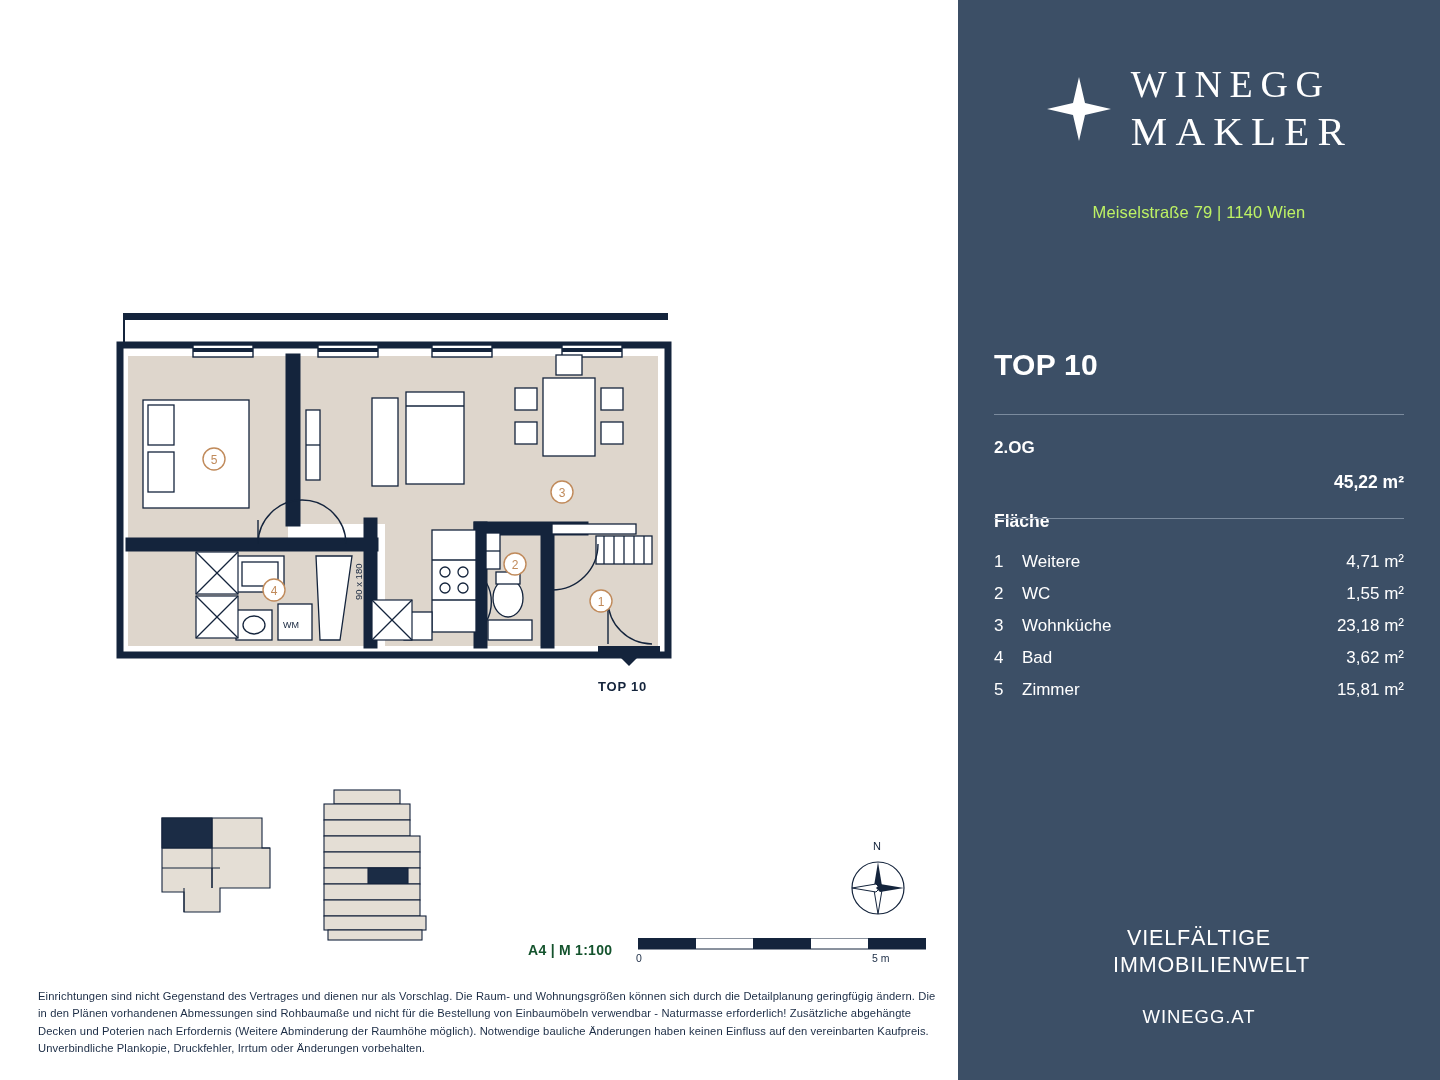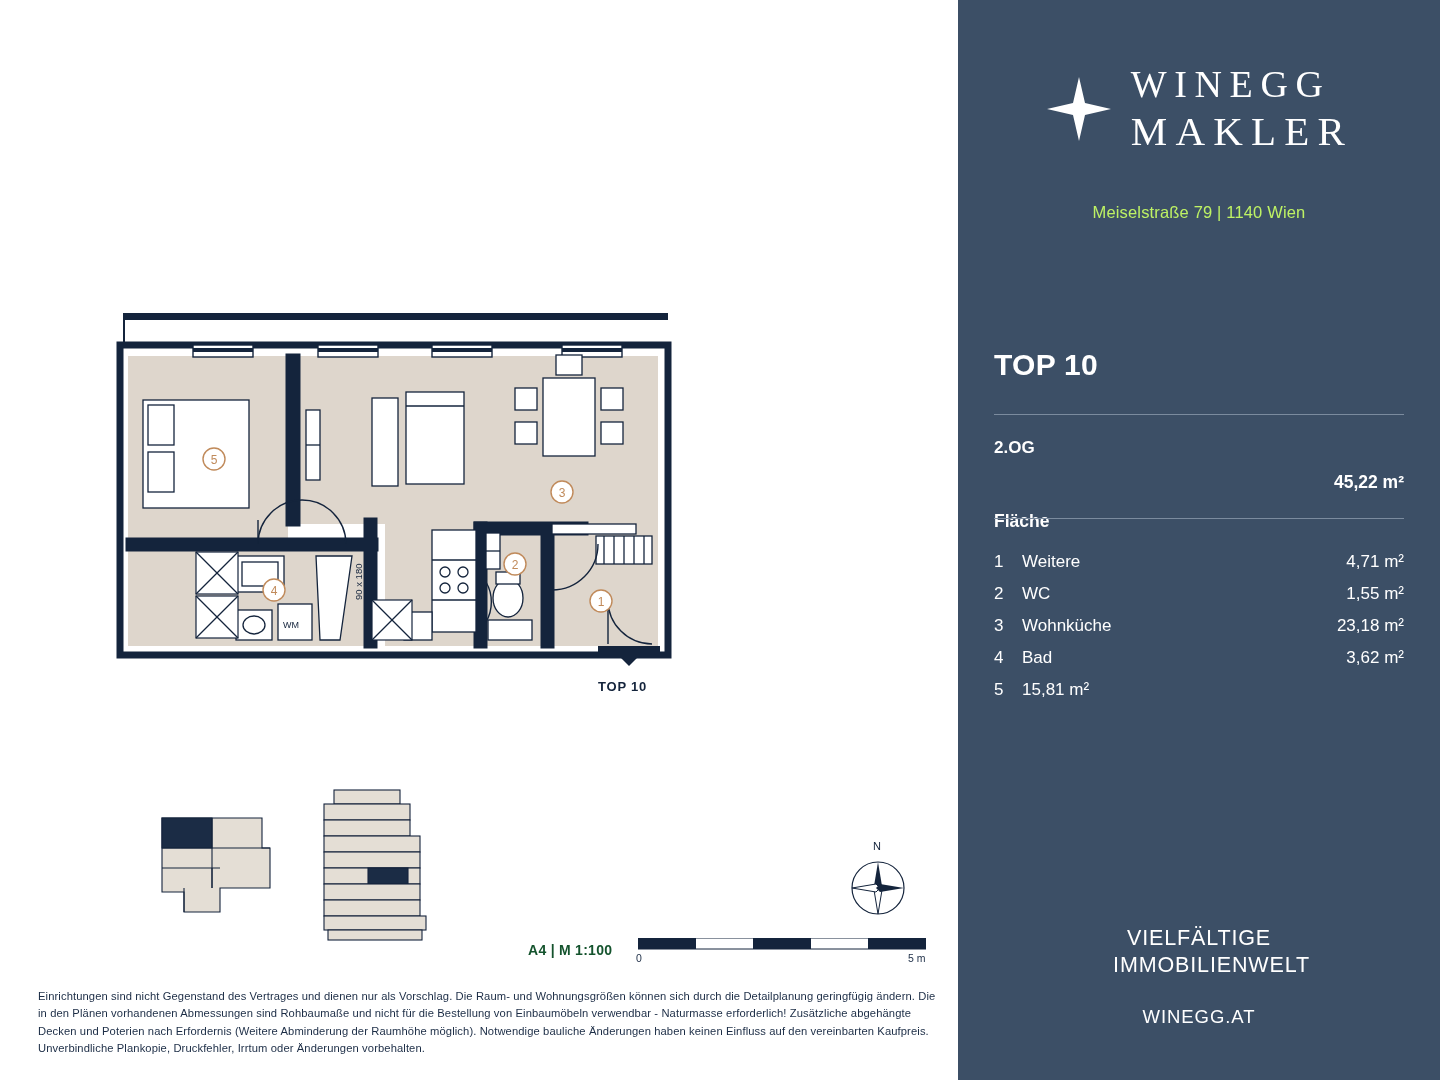--- a/index.html
+++ b/index.html
@@ -303,21 +303,21 @@
     <div class="north-label" style="left: 873px; top: 840px;">N</div>
 
     <div class="scalebar-label">A4 | M 1:100</div>
     <svg class="scalebar" width="288" height="12" viewBox="0 0 288 12">
       <rect x="0" y="0" width="288" height="11" fill="#ffffff" stroke="#14243c" stroke-width="1"></rect>
       <rect x="0" y="0" width="58" height="11" fill="#14243c"></rect>
       <rect x="115" y="0" width="58" height="11" fill="#14243c"></rect>
       <rect x="230" y="0" width="58" height="11" fill="#14243c"></rect>
     </svg>
     <div class="scale-ends" style="left: 636px;">0</div>
-    <div class="scale-ends" style="left: 908px;">5 m</div>
+    <div class="scale-ends" style="left: 872px;">5 m</div>
 
     <div class="disclaimer">Einrichtungen sind nicht Gegenstand des Vertrages und dienen nur als Vorschlag. Die Raum- und Wohnungsgrößen können sich durch die Detailplanung geringfügig ändern. Die in den Plänen vorhandenen Abmessungen sind Rohbaumaße und nicht für die Bestellung von Einbaumöbeln verwendbar - Naturmasse erforderlich! Zusätzliche abgehängte Decken und Poterien nach Erfordernis (Weitere Abminderung der Raumhöhe möglich). Notwendige bauliche Änderungen haben keinen Einfluss auf den vereinbarten Kaufpreis. Unverbindliche Plankopie, Druckfehler, Irrtum oder Änderungen vorbehalten.</div>
   </div>
 
   <div class="right">
 
     <div class="brand">
       <svg width="68" height="68" viewBox="0 0 68 68">
         <polygon points="34,2 40,28 66,34 40,40 34,66 28,40 2,34 28,28" fill="#ffffff"></polygon>
       </svg>
@@ -354,20 +354,21 @@
         <span class="room-name">Wohnküche</span>
         <span class="room-area">23,18 m²</span>
       </div>
       <div class="room-row">
         <span class="room-num">4</span>
         <span class="room-name">Bad</span>
         <span class="room-area">3,62 m²</span>
       </div>
       <div class="room-row">
         <span class="room-num">5</span>
+        <span class="room-name">Zimmer</span>
         <span class="room-area">15,81 m²</span>
       </div>
     </div>
 
     <div class="outro">
       <div class="outro-2">VIELFÄLTIGE</div>
       <div class="outro-3">IMMOBILIENWELT</div>
       <div class="outro-4">WINEGG.AT</div>
     </div>
   </div>

